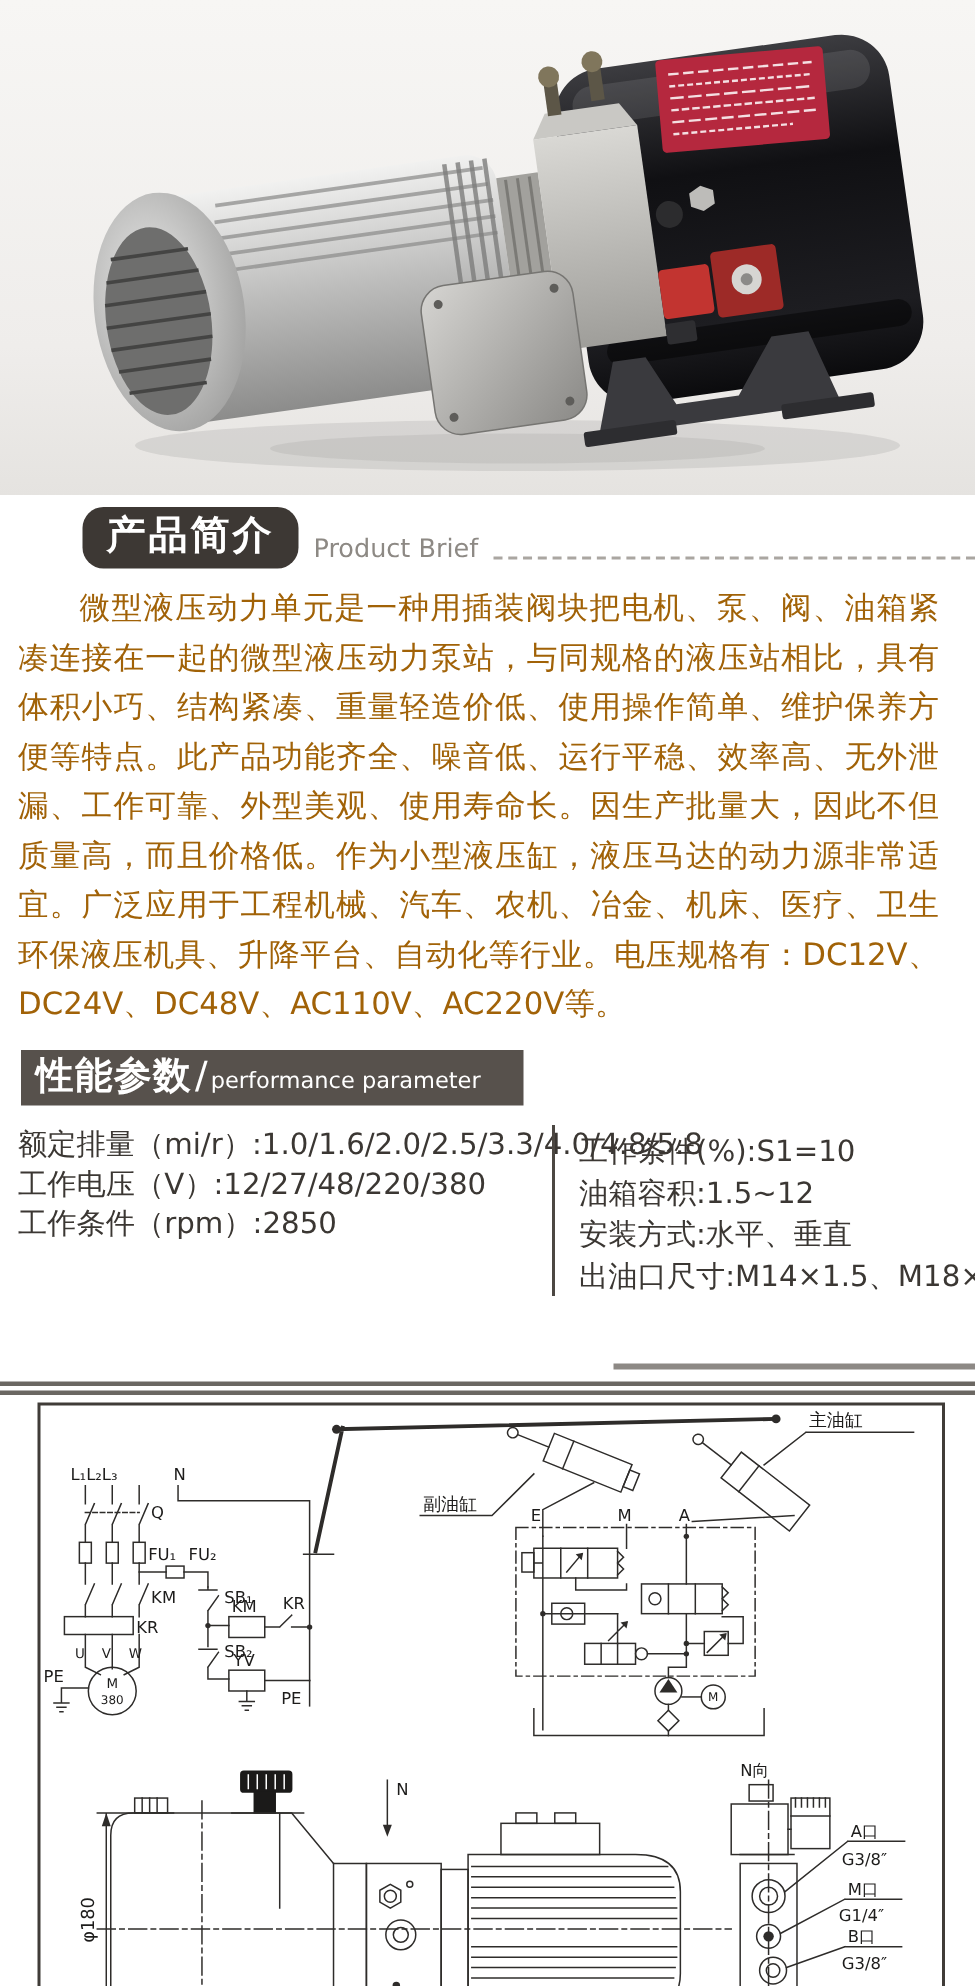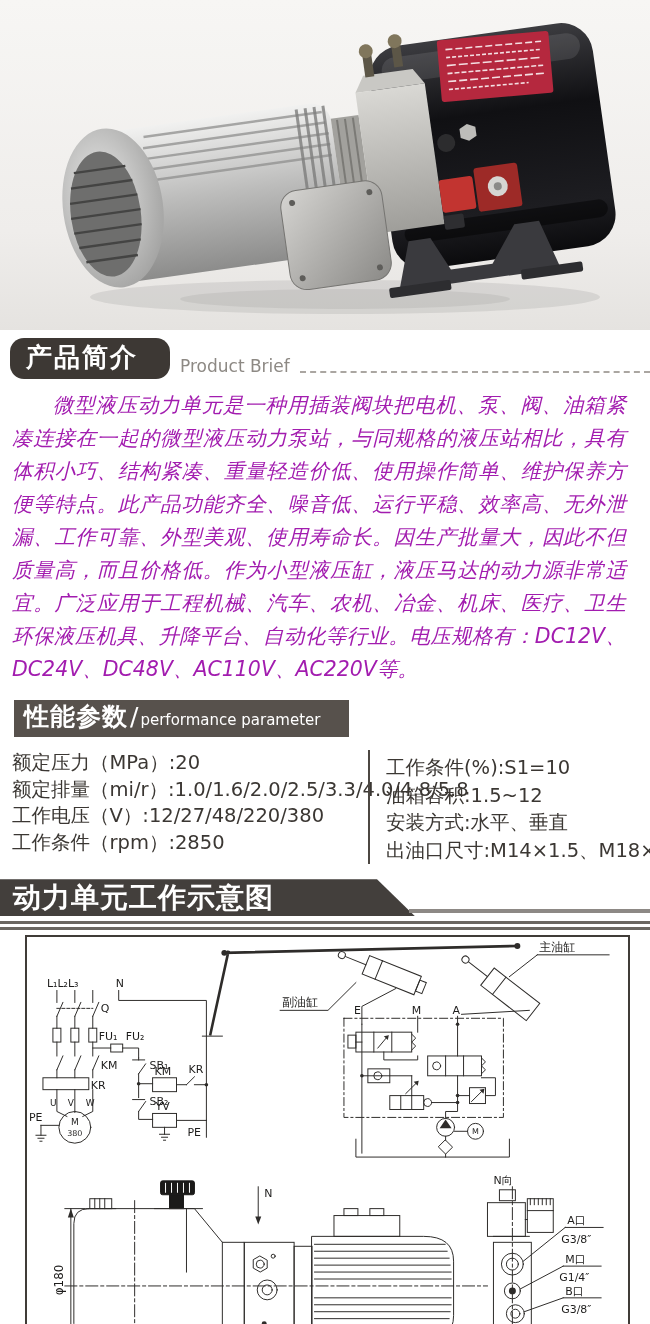--- a/index.html
+++ b/index.html
@@ -7,27 +7,27 @@
     width:650px;height:1324px;background:#ffffff;
     font-family:"DejaVu Sans","Liberation Sans",sans-serif;
     color:#3c3835;overflow:hidden;
   }
   
   .hero{width:650px;height:330px;display:block;}
   
   .brief-header{display:flex;align-items:flex-end;margin:8px 0 0 10px;position:relative;}
   .brief-title{
     background:#3d3834;color:#fff;font-size:26px;font-weight:bold;
-    padding:5px 32px 7px 16px;border-radius:14px;letter-spacing:2px;line-height:1.1;
+    padding:5px 16px 7px 16px;border-radius:14px;letter-spacing:2px;line-height:1.1;margin-left:45px;
   }
   .brief-sub{color:#8d8984;font-size:17px;margin:0 10px 3px 10px;white-space:nowrap;}
   .brief-dash{flex:1;border-bottom:2px dashed #aaa6a1;margin:0 0 6px 0;}
   .brief-text{
     margin:10px 24px 0 12px;font-size:20.5px;line-height:33px;
-    text-indent:2em;color:#a21caf;text-align:justify;font-style:italic;
+    text-indent:2em;color:#a16207;text-align:justify;
   }
   
   .params-header{
     display:inline-block;background:#57514c;color:#fff;
     margin:14px 0 0 14px;padding:3px 29px 6px 10px;line-height:1.15;
   }
   .params-header .zh{font-size:25px;font-weight:bold;letter-spacing:1px;}
   .params-header .slash{font-size:25px;font-weight:normal;margin:0 2px;}
   .params-header .en{font-size:15px;}
   .params-body{display:flex;margin:13px 10px 0 12px;}
@@ -199,36 +199,34 @@
   <div class="brief-dash"></div>
 </div>
 <p class="brief-text">微型液压动力单元是一种用插装阀块把电机、泵、阀、油箱紧凑连接在一起的微型液压动力泵站，与同规格的液压站相比，具有体积小巧、结构紧凑、重量轻造价低、使用操作简单、维护保养方便等特点。此产品功能齐全、噪音低、运行平稳、效率高、无外泄漏、工作可靠、外型美观、使用寿命长。因生产批量大，因此不但质量高，而且价格低。作为小型液压缸，液压马达的动力源非常适宜。广泛应用于工程机械、汽车、农机、冶金、机床、医疗、卫生环保液压机具、升降平台、自动化等行业。电压规格有：DC12V、DC24V、DC48V、AC110V、AC220V等。</p>
 
 
 <div class="params-header">
   <span class="zh">性能参数</span><span class="slash">/</span><span class="en">performance parameter</span>
 </div>
 <div class="params-body">
   <div class="params-col-left">
-    <div class="spec-line">额定压力（MPa）:20</div>
     <div class="spec-line">额定排量（mi/r）:1.0/1.6/2.0/2.5/3.3/4.0/4.8/5.8</div>
     <div class="spec-line">工作电压（V）:12/27/48/220/380</div>
     <div class="spec-line">工作条件（rpm）:2850</div>
   </div>
   <div class="params-col-right">
     <div class="spec-line">工作条件(%):S1=10</div>
     <div class="spec-line">油箱容积:1.5~12</div>
     <div class="spec-line">安装方式:水平、垂直</div>
     <div class="spec-line">出油口尺寸:M14×1.5、M18×1.5</div>
   </div>
 </div>
 
 
 <div class="banner-row">
-  <div class="banner">动力单元工作示意图</div>
   <div class="banner-tail"></div>
 </div>
 <div class="rule rule1"></div>
 <div class="rule rule2"></div>
 
 
 <div class="diagram-box">
 <svg class="diag" viewBox="0 0 603 460" preserveAspectRatio="none" aria-hidden="true">
 
   <g>

